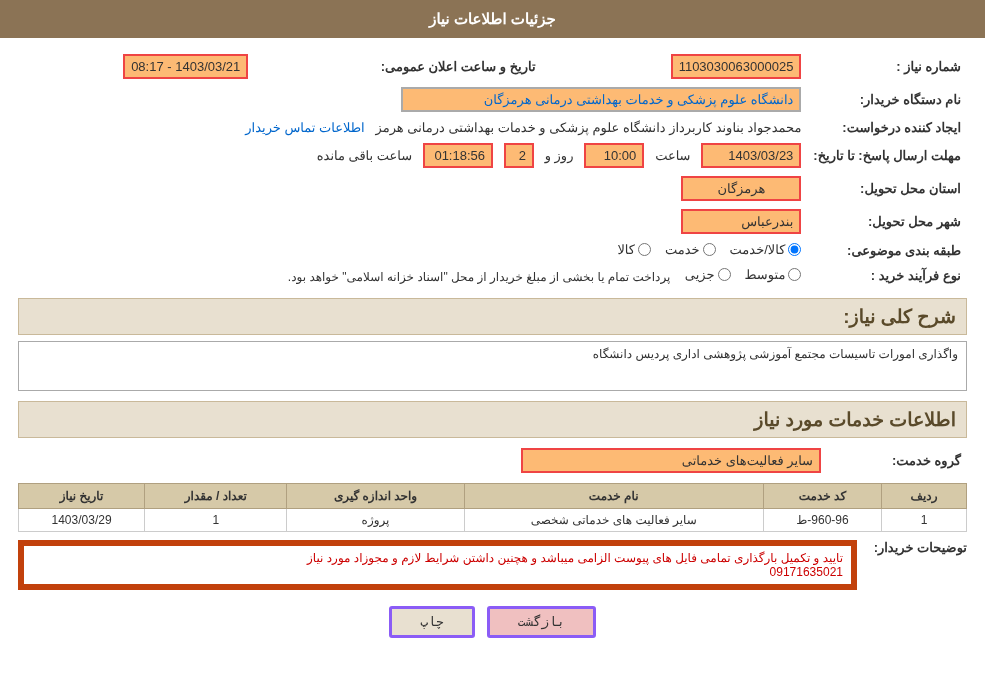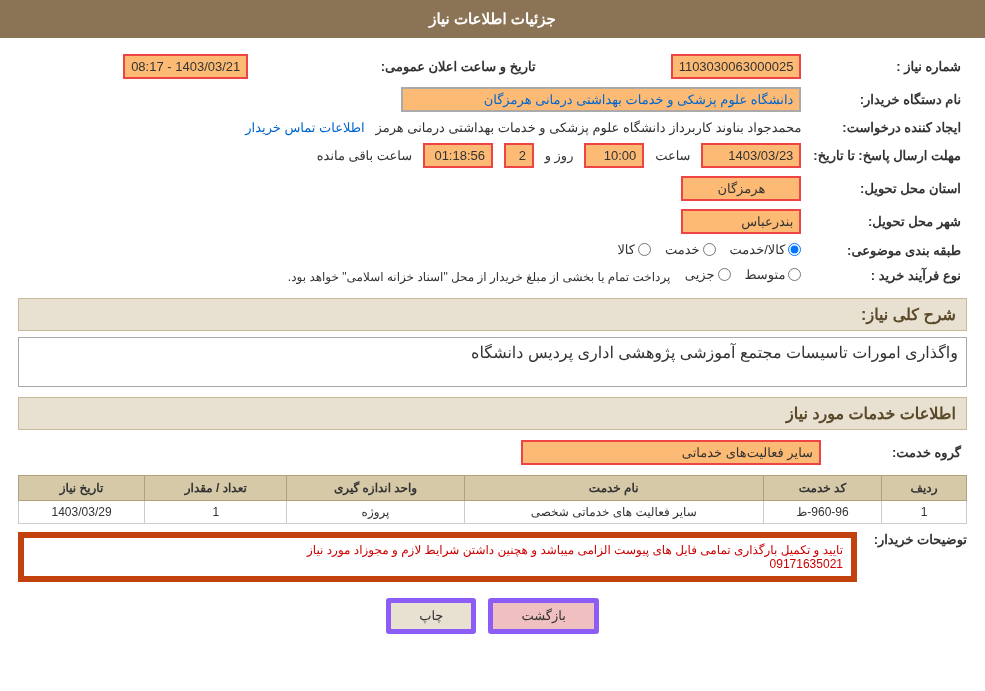--- a/index.html
+++ b/index.html
@@ -58,21 +58,21 @@
       text-decoration: none;
     }
     .section-header {
       background: #e8e0d0;
       border: 1px solid #c9b99a;
       color: #5a4a2a;
       font-weight: bold;
       text-align: right;
       padding: 6px 10px;
       margin: 10px 0 6px 0;
-      font-size: 16px;
+      font-size: 19px;
     }
     .radio-group {
       display: inline-flex;
       gap: 14px;
       align-items: center;
       direction: rtl;
     }
     .radio-item {
       display: flex;
       align-items: center;
@@ -103,42 +103,42 @@
       background: #f9f5ed;
     }
     .btn-group {
       display: flex;
       justify-content: center;
       gap: 12px;
       margin: 16px 0 10px 0;
     }
     .btn {
       padding: 5px 28px;
-      border: 5px solid #8b5cf6;
+      border: 3px solid #8b5cf6;
       cursor: pointer;
-      font-family: Liberation Serif, serif;
+      font-family: Liberation Mono, monospace;
       font-size: 13px;
       border-radius: 3px;
     }
     .btn-print {
       background: #e8e0d0;
       color: #333;
     }
     .btn-back {
       background: #f0c0c0;
       color: #333;
     }
     .narration-box {
       border: 1px solid #aaa;
       background: #fff;
       padding: 5px 8px;
       min-height: 50px;
       text-align: right;
       direction: rtl;
-      font-size: 16px;
+      font-size: 12px;
     }
     .buyer-desc {
       border: 6px solid #c2410c;
       background: #fff;
       padding: 5px 8px;
       min-height: 50px;
       text-align: right;
       direction: rtl;
       font-size: 12px;
       color: #cc0000;

